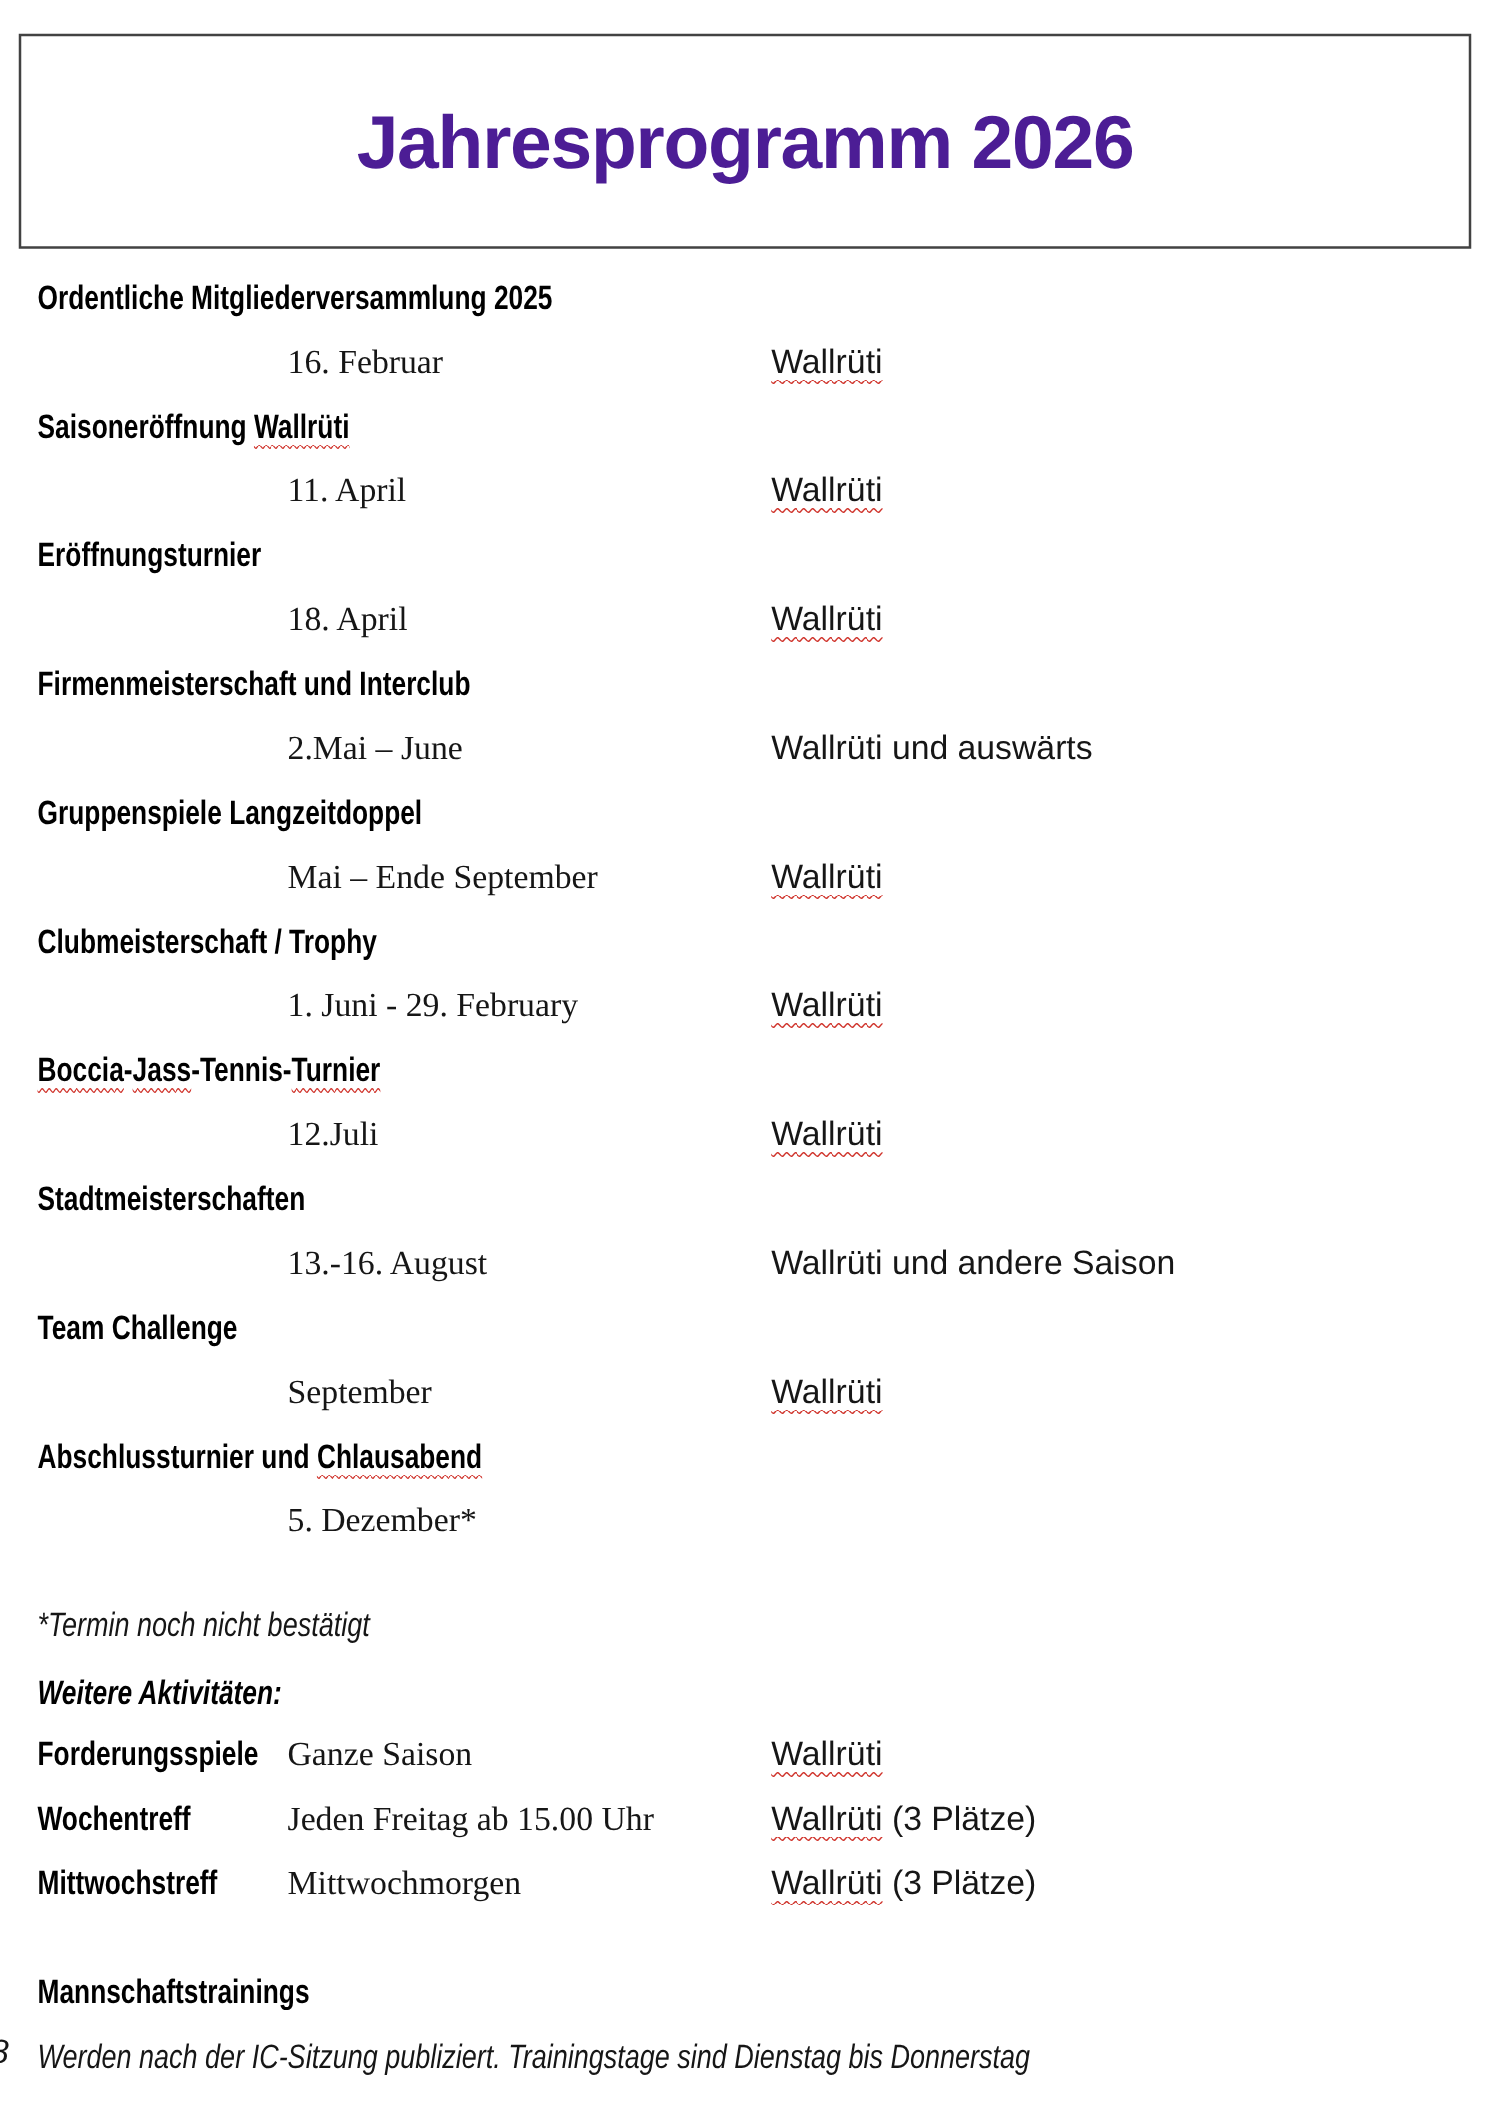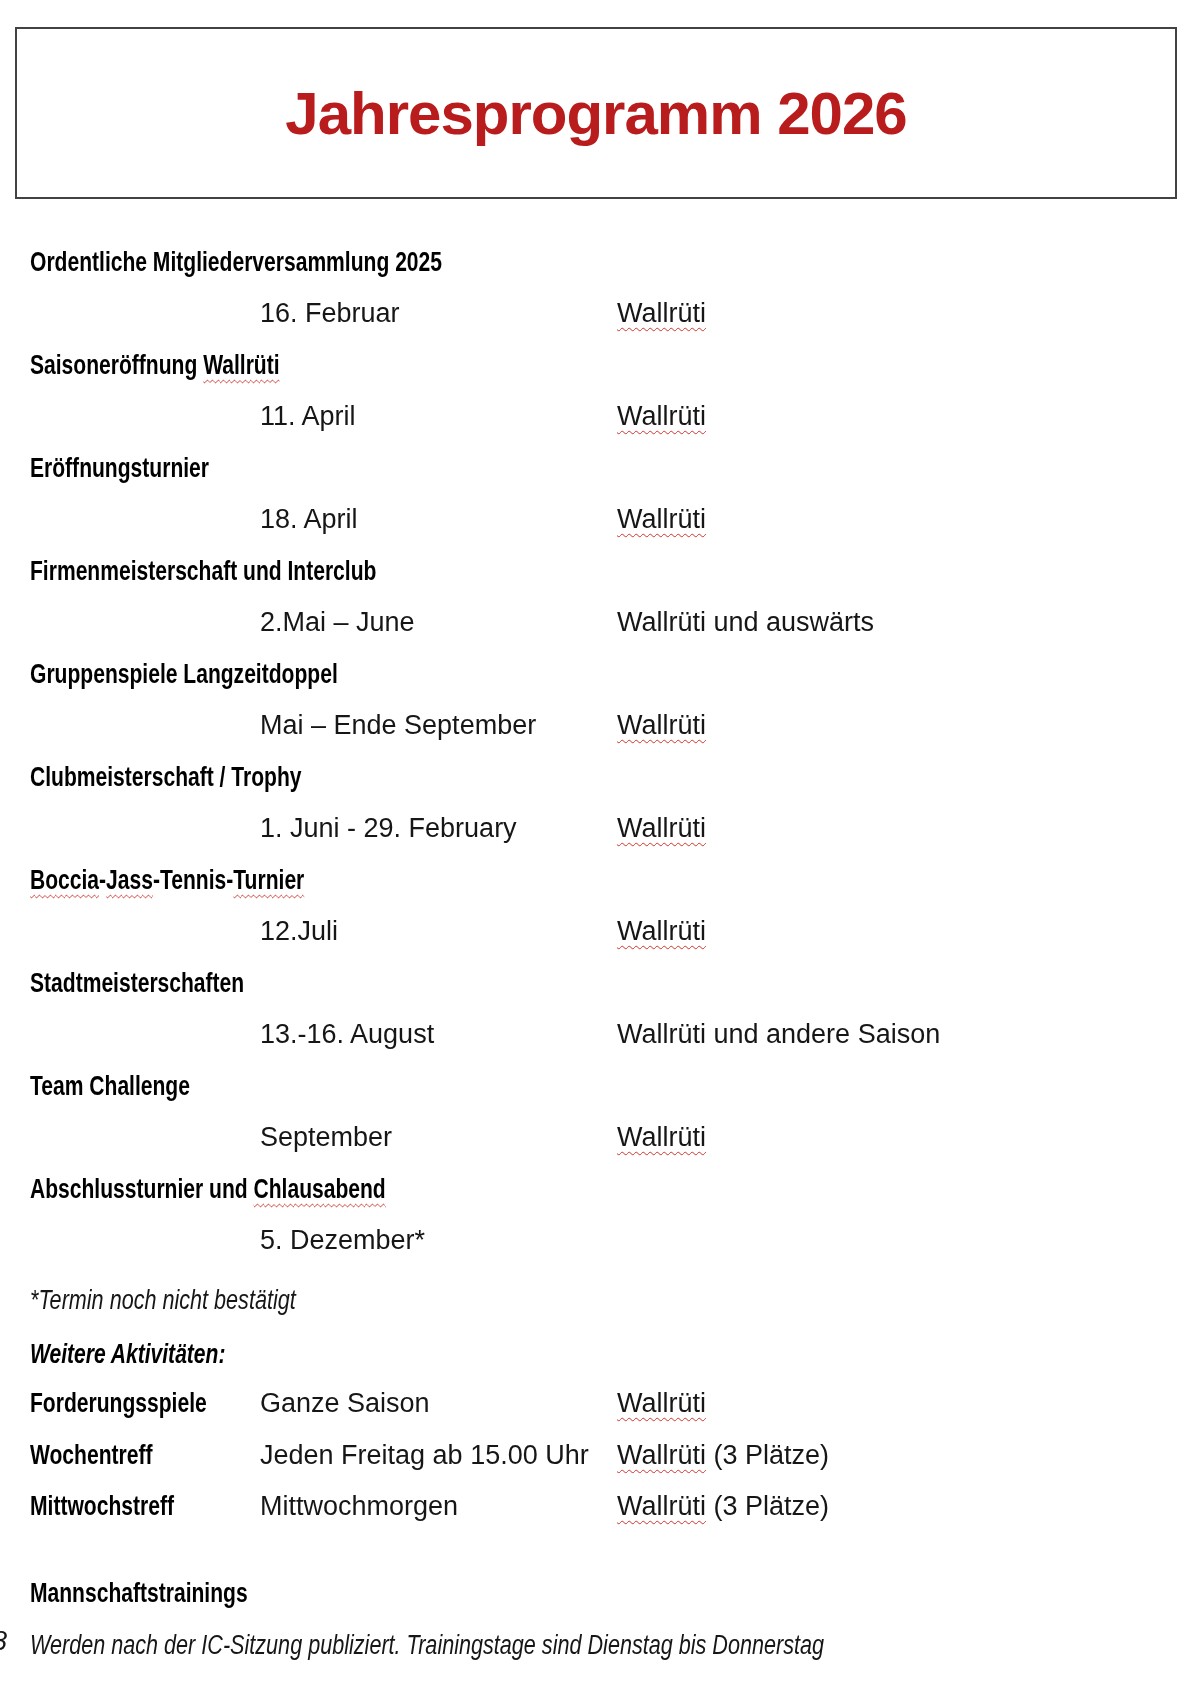--- a/index.html
+++ b/index.html
@@ -16,39 +16,39 @@
     overflow: hidden; background: #fff;
   }
   
   .title-box {
     position: absolute; left: 15px; top: 27px;
     width: 1162px; height: 172px;
     border: 2px solid #424242;
     display: flex; align-items: center; justify-content: center;
   }
   .title {
-    font-size: 60px; font-weight: bold; color: #b91c1c;
+    font-size: 60px; font-weight: bold; color: #4c1d95;
     letter-spacing: -1px; white-space: nowrap; text-align: center;
   }
   
   .section {
     position: absolute; left: 30px;
     top: calc(224px + var(--i) * 103px);
-    width: 1150px; height: 100px; margin-top: 24px;
+    width: 1150px; height: 100px;
   }
   .heading {
     font-size: 27px; line-height: 28px; font-weight: bold; color: #000;
     white-space: nowrap;
     transform: scaleX(0.78); transform-origin: 0 50%;
   }
   .row {
     position: absolute; left: 0; top: 51px;
     width: 1150px; font-size: 27px; line-height: 28px; white-space: nowrap;
   }
-  .col-date { position: absolute; left: 230px; top: 0; }
+  .col-date { position: absolute; left: 200px; top: 0; font-family: Liberation Serif, serif; }
   .col-loc  { position: absolute; left: 587px; top: 0; }
   .loc2 { font-style: italic; margin-top: 2px; }
   
   .sq {
     text-decoration-line: underline;
     text-decoration-style: wavy;
     text-decoration-color: #d0342c;
     text-decoration-thickness: 1px;
     text-underline-offset: 5px;
     text-decoration-skip-ink: none;

